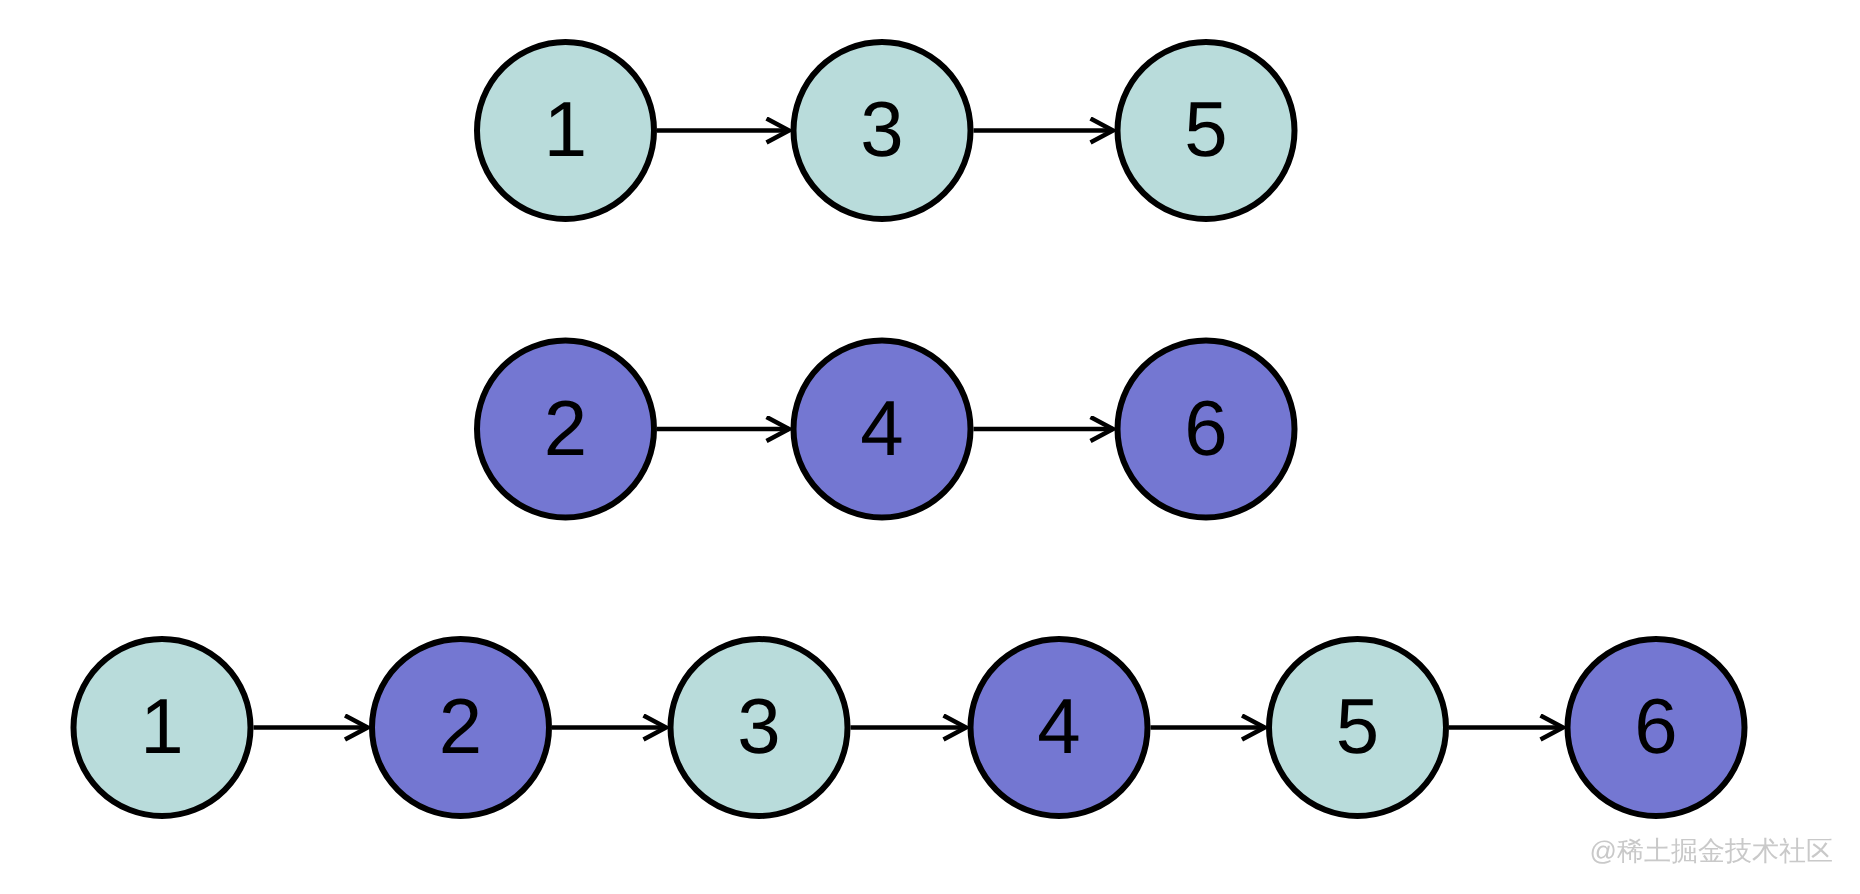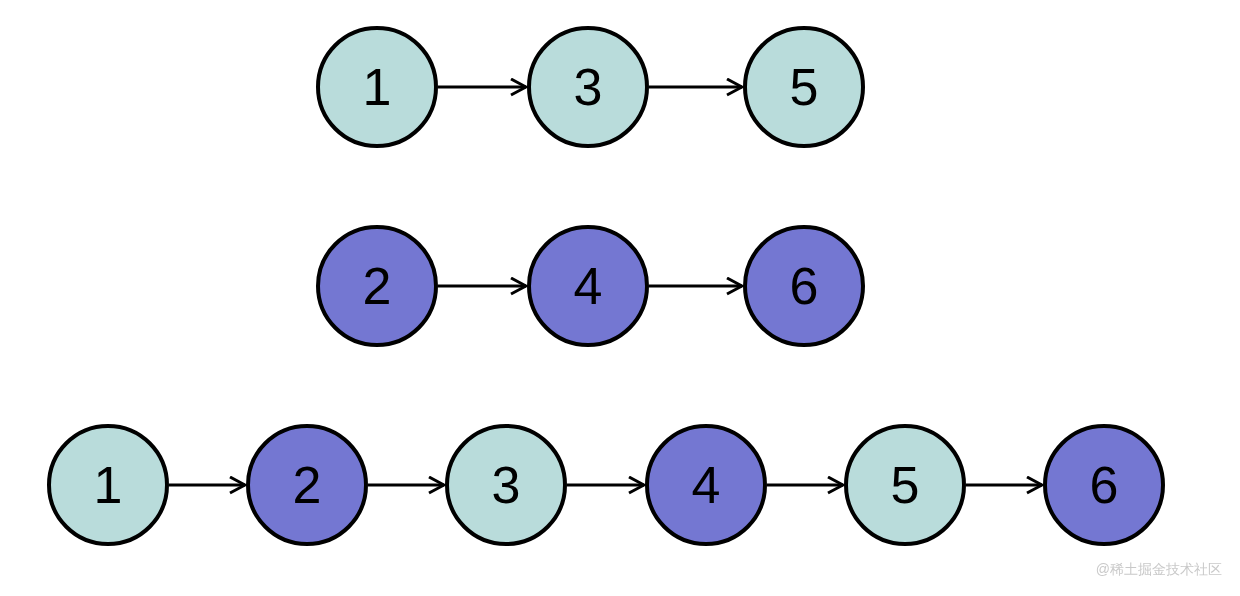--- a/index.html
+++ b/index.html
@@ -79,14 +79,14 @@
         <circle cx="506" cy="485" r="59" fill="#b9dcdb" stroke="#000000" stroke-width="4"></circle>
         <text x="506" y="485" text-anchor="middle" dominant-baseline="central" fill="#000000" font-size="52" class="node-label-text">3</text>
         <circle cx="706" cy="485" r="59" fill="#7477d2" stroke="#000000" stroke-width="4"></circle>
         <text x="706" y="485" text-anchor="middle" dominant-baseline="central" fill="#000000" font-size="52" class="node-label-text">4</text>
         <circle cx="905" cy="485" r="59" fill="#b9dcdb" stroke="#000000" stroke-width="4"></circle>
         <text x="905" y="485" text-anchor="middle" dominant-baseline="central" fill="#000000" font-size="52" class="node-label-text">5</text>
         <circle cx="1104" cy="485" r="59" fill="#7477d2" stroke="#000000" stroke-width="4"></circle>
         <text x="1104" y="485" text-anchor="middle" dominant-baseline="central" fill="#000000" font-size="52" class="node-label-text">6</text>
       </g>
     </svg>
-  <div class="watermark" style="color: rgb(201, 201, 201); font-size: 14px;">@稀土掘金技术社区</div>
+  <div class="watermark" style="color: rgb(201, 201, 201); font-size: 18px;">@稀土掘金技术社区</div>
 </div>
 
 </body></html>

